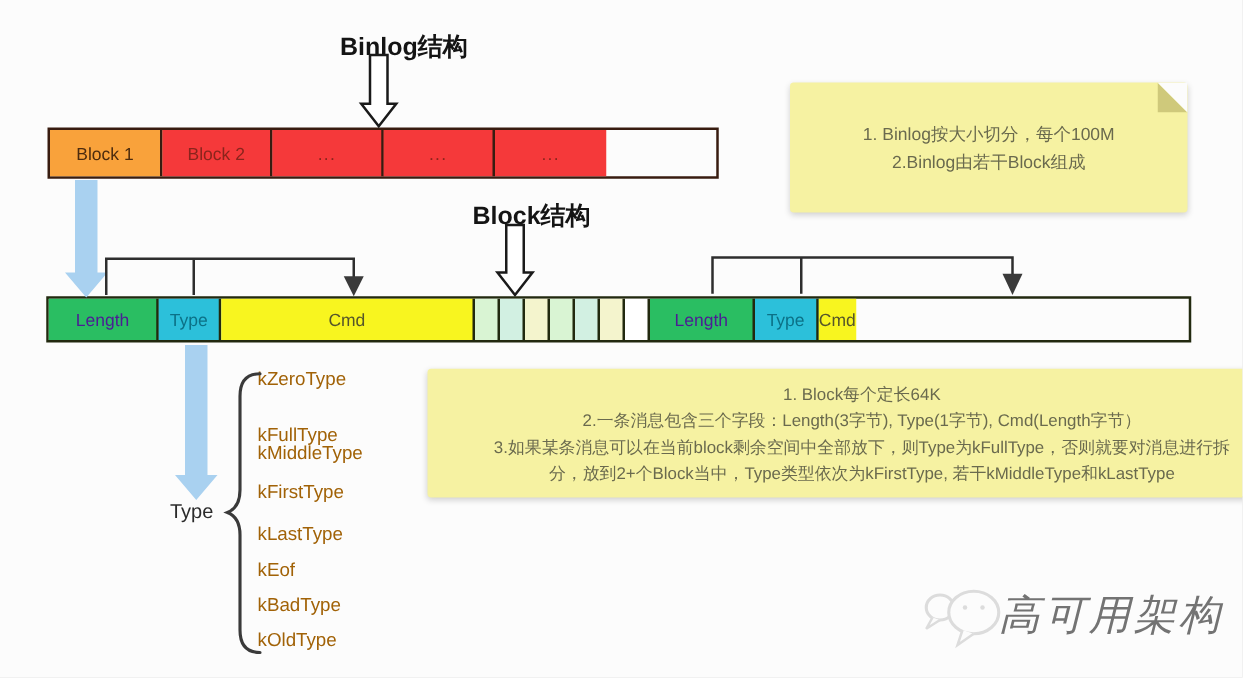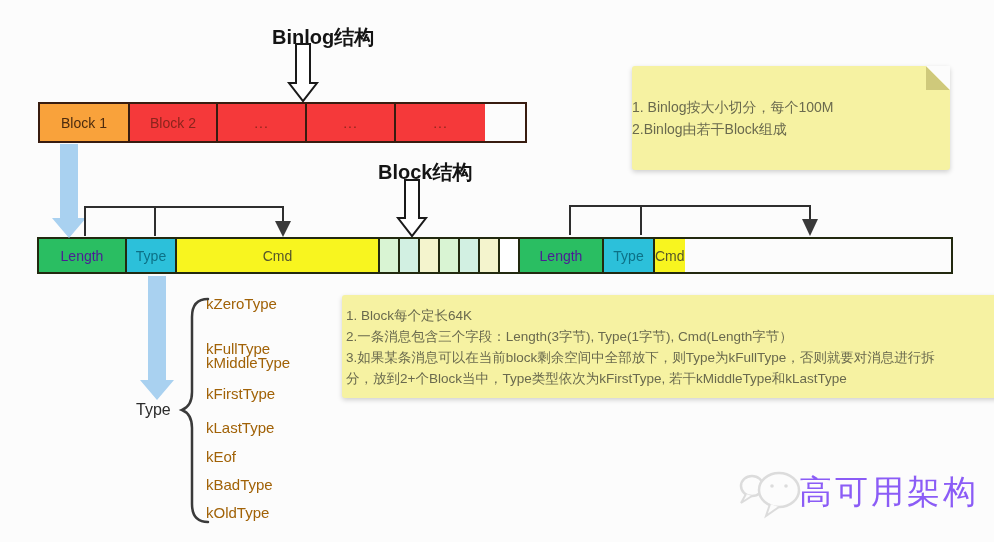--- a/index.html
+++ b/index.html
@@ -1,20 +1,20 @@
 <!DOCTYPE html>
 <html><head>
 <meta charset="utf-8">
 <style>
   html,body{margin:0;padding:0;background:#e9e9e9;}
   #canvas{position:relative;width:994px;height:542px;background:#fcfcfc;
     font-family:"Liberation Sans","DejaVu Sans",sans-serif;overflow:hidden;margin:0 auto;}
   .title-label{position:absolute;font-size:20px;font-weight:bold;color:#141414;white-space:nowrap;}
   
-  .row1{position:absolute;left:38px;top:102px;width:489px;height:41px;display:flex;
+  .row1{position:absolute;left:38px;top:102px;width:537px;height:41px;display:flex;
     border:2px solid #381c10;box-sizing:border-box;}
   .row1 .cell{display:flex;align-items:center;justify-content:center;font-size:14px;
     border-right:2px solid #381c10;box-sizing:border-box;height:100%;}
   .row1 .cell:last-child{border-right:none;}
   .c-or{background:#f9a23b;color:#4c2b0e;}
   .c-red{background:#f5393a;color:#8a241c;}
   .dots{font-size:12px;letter-spacing:1px;}
   
   .row2{position:absolute;left:37px;top:237px;width:916px;height:37px;display:flex;
     border:2px solid #22290f;box-sizing:border-box;}
@@ -25,32 +25,32 @@
   .typ{background:#2cc0da;color:#0c7187;}
   .cmd{background:#f8f51f;color:#55552a;}
   .w-len1{width:88px;} .w-typ1{width:50px;} .w-cmd1{width:203px;}
   .w-frag{width:20px;} .w-len2{width:84px;} .w-typ2{width:51px;} .w-cmd2{flex:1 1 auto;}
   .f0{background:#d9f4d3;} .f1{background:#d2f0e2;} .f2{background:#f4f4cd;}
   .f3{background:#d9f4d3;} .f4{background:#d2f0e2;} .f5{background:#f4f4cd;}
   .f6{background:#ffffff;}
   
   .note{position:absolute;background:#f6f2a2;border-radius:3px;color:#6a6a4e;
     box-shadow:0 2px 5px rgba(0,0,0,0.18);display:flex;flex-direction:column;
-    justify-content:center;align-items:flex-start;text-align:center;}
+    justify-content:center;align-items:center;text-align:center;}
   .note .fold{position:absolute;top:0;right:0;width:24px;height:24px;}
   #note1{left:632px;top:66px;width:318px;height:104px;font-size:14px;line-height:22px;}
   #note2{left:342px;top:295px;width:695px;height:103px;font-size:13.5px;line-height:21px;padding:0 4px;box-sizing:border-box;}
   
   .type-label{position:absolute;left:136px;top:401px;font-size:16px;color:#2b2b2b;}
   .type-item{position:absolute;left:206px;font-size:15px;color:#a16207;white-space:nowrap;}
   .ti0{top:295px;} .ti1{top:340px;text-align:center;} .ti2{top:354px;} .ti3{top:385px;}
   .ti4{top:419px;} .ti5{top:448px;} .ti6{top:476px;} .ti7{top:504px;}
   
-  .wm-text{position:absolute;left:799px;top:470px;font-size:33px;color:#8b5cf6;
-    letter-spacing:3px;white-space:nowrap;}
+  .wm-text{position:absolute;left:799px;top:470px;font-size:33px;color:#737373;
+    letter-spacing:3px;white-space:nowrap;font-style:italic;}
   svg.overlay{position:absolute;left:0;top:0;width:994px;height:542px;pointer-events:none;}
 </style>
 </head>
 <body>
 
 <div id="canvas">
 
   <div class="title-label" style="left:272px;top:24px;">Binlog结构</div>
   <div class="title-label" style="left:378px;top:159px;">Block结构</div>
 

